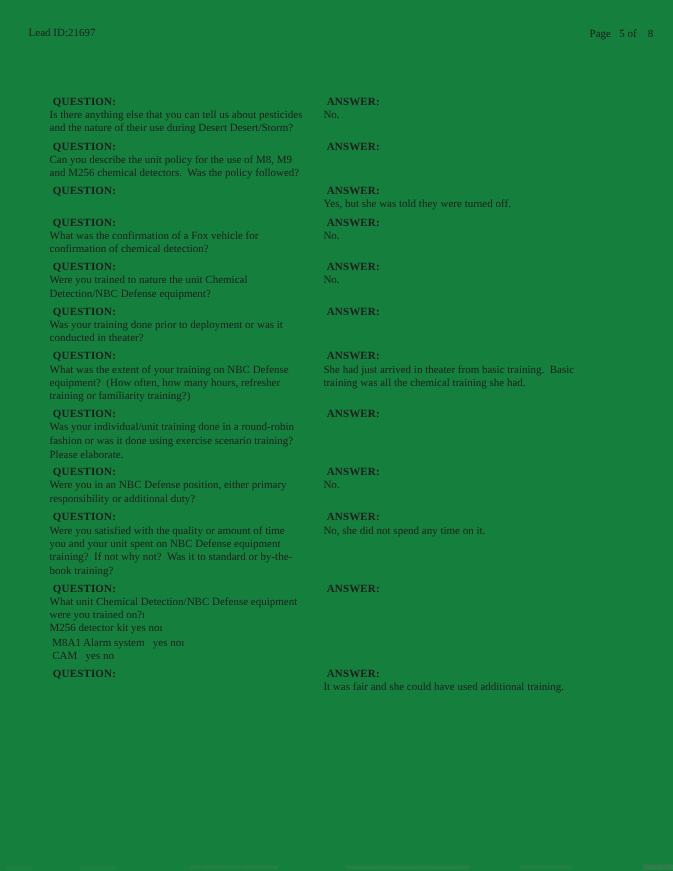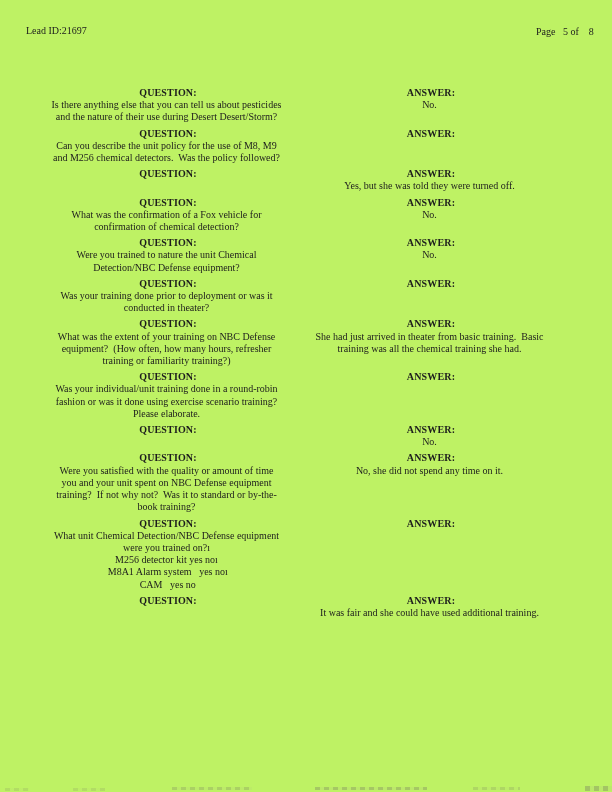--- a/index.html
+++ b/index.html
@@ -4,21 +4,21 @@
 <style>
   html, body {
     margin: 0;
     padding: 0;
     background: #ffffff;
   }
   .page {
     position: relative;
     width: 612px;
     height: 792px;
-    background: #bef264;
+    background: #15803d;
     font-family: "Liberation Serif", serif;
     color: #1c1c1c;
     overflow: hidden;
   }
   .hdr-left {
     position: absolute;
     left: 26px;
     top: 25px;
     font-size: 10px;
     white-space: pre;
@@ -34,21 +34,20 @@
     position: absolute;
     left: 45px;
     top: 87px;
     width: 520px;
     font-size: 10px;
     line-height: 12.2px;
   }
   .qa {
     display: flex;
     margin-bottom: 4px;
-    text-align: center;
   }
   .qcol {
     width: 249px;
     padding-right: 6px;
     box-sizing: border-box;
     flex: 0 0 auto;
   }
   .acol {
     flex: 1 1 auto;
     min-width: 0;
@@ -184,20 +183,22 @@
       </div>
       <div class="acol">
         <div class="lbl">ANSWER:</div>
         <div class="txt"></div>
       </div>
     </div>
 
     <div class="qa">
       <div class="qcol">
         <div class="lbl">QUESTION:</div>
+        <div class="txt">Were you in an NBC Defense position, either primary
+responsibility or additional duty?</div>
       </div>
       <div class="acol">
         <div class="lbl">ANSWER:</div>
         <div class="txt">No.</div>
       </div>
     </div>
 
     <div class="qa">
       <div class="qcol">
         <div class="lbl">QUESTION:</div>

